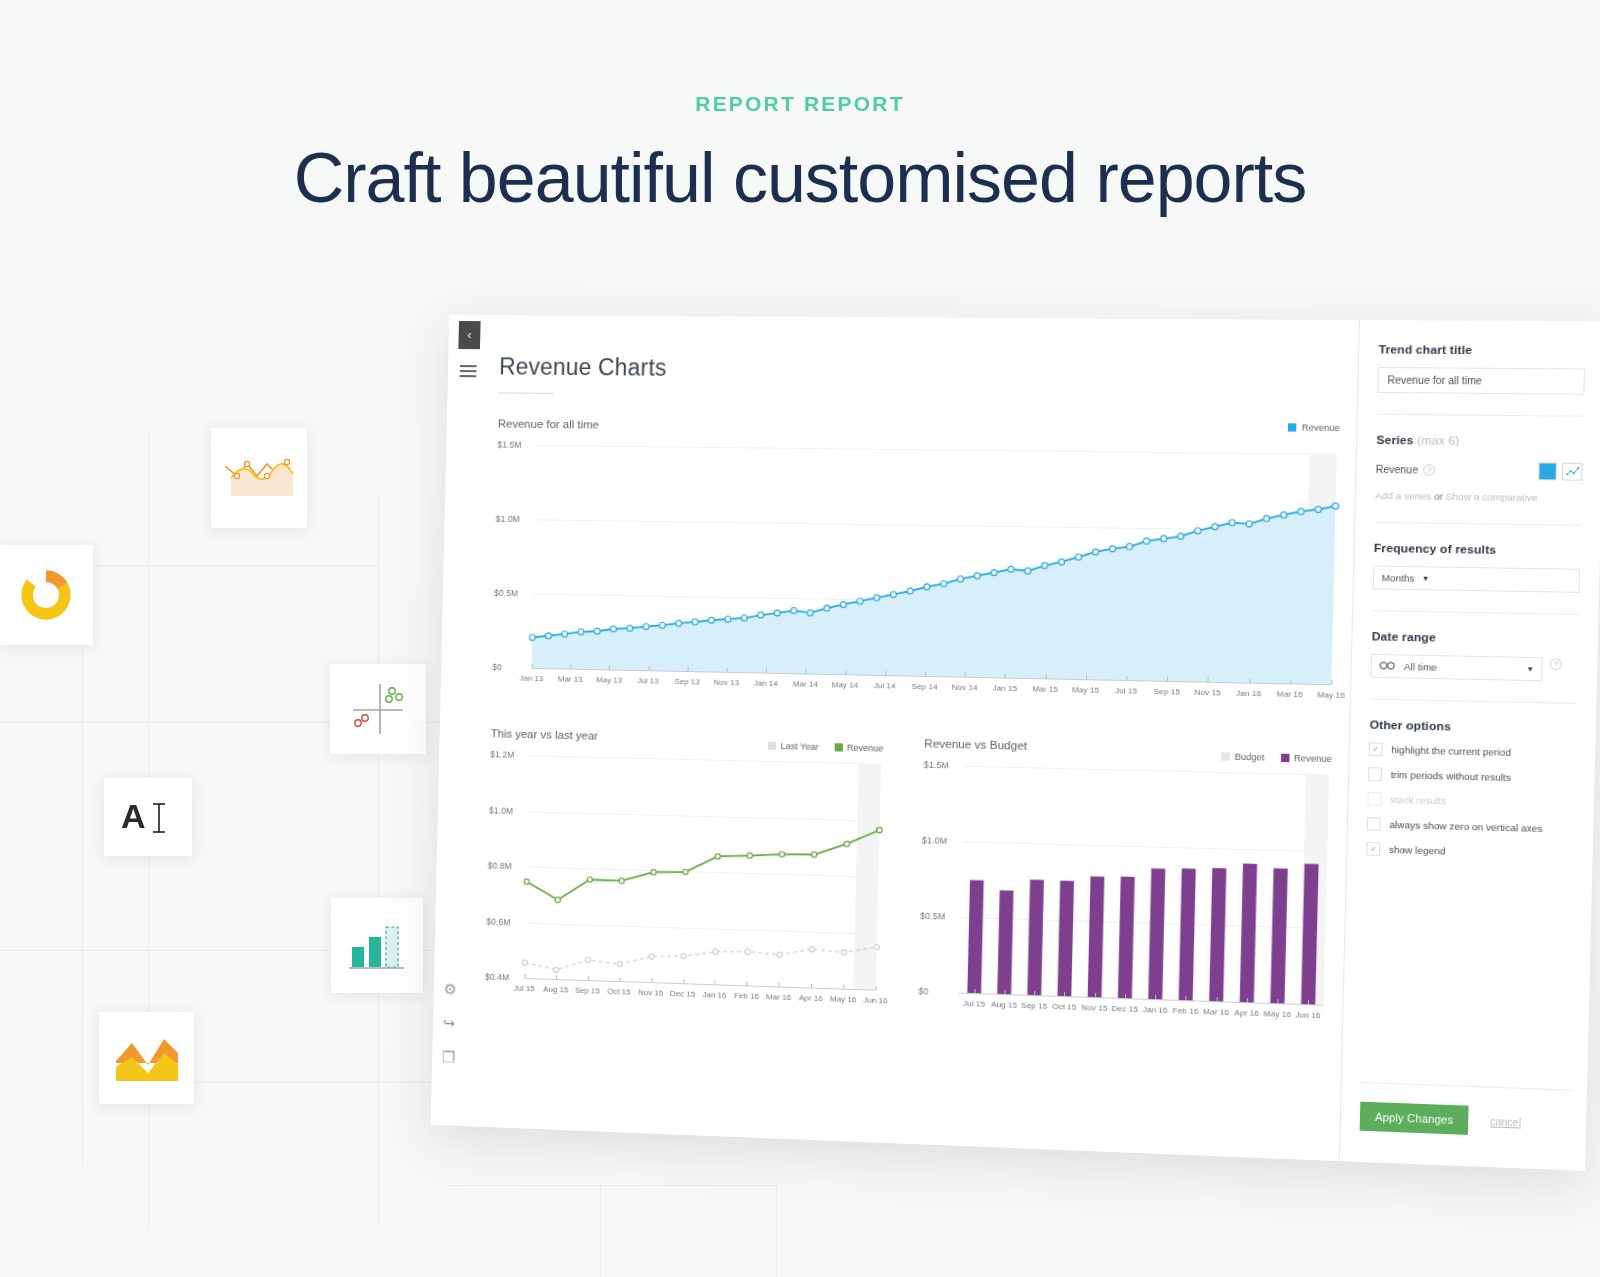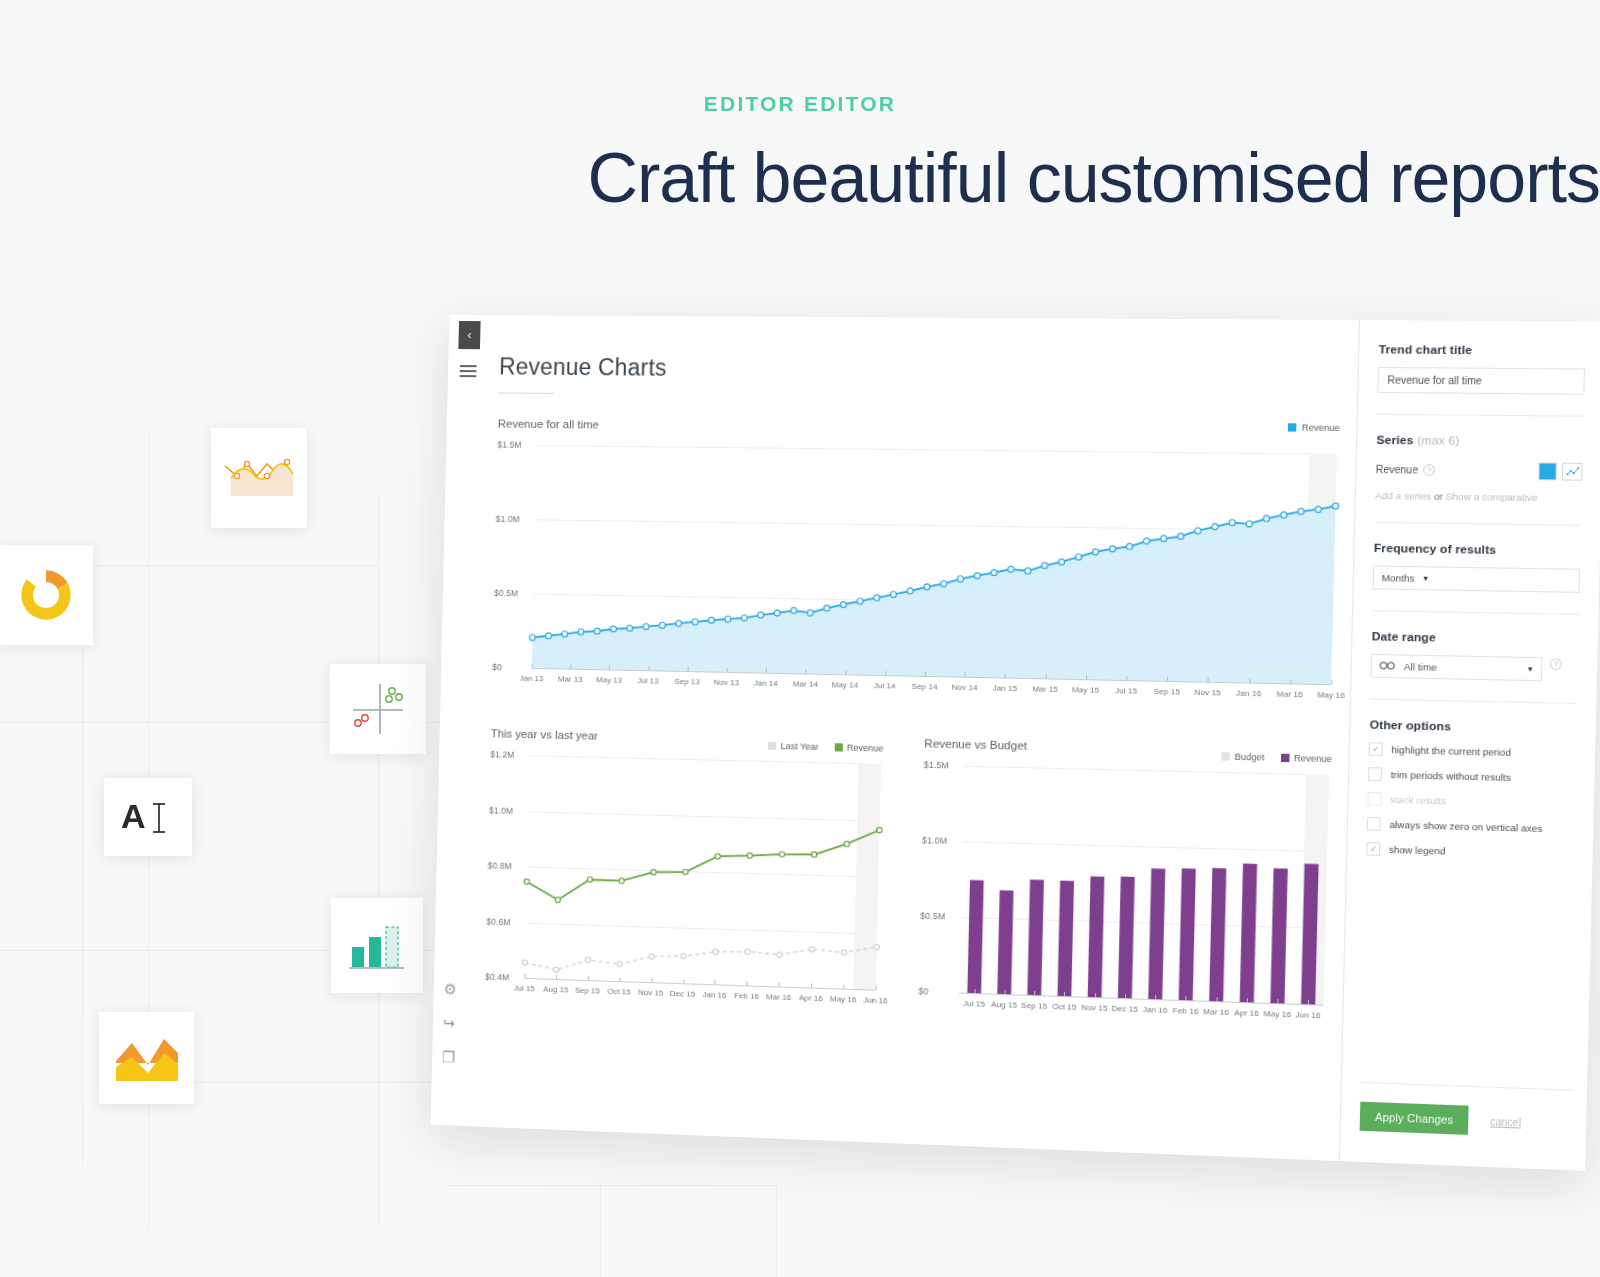--- a/index.html
+++ b/index.html
@@ -14,21 +14,20 @@
   .hero{position:absolute;top:0;left:0;width:1600px;height:250px;text-align:center;}
   .eyebrow{
     margin:0;padding-top:92px;
     font-size:21px;font-weight:bold;letter-spacing:2.2px;
     color:#4ecfa0;
   }
   .headline{
     margin:0;padding-top:22px;
     font-size:70px;font-weight:400;letter-spacing:-1px;
     color:#1d2e4e;
-    text-align:right;
   }
 
   
   .bg-grid{position:absolute;inset:0;pointer-events:none;}
   .bg-grid span{position:absolute;background:#ececec;}
 
   
   .icon-card{
     position:absolute;background:#fff;
     box-shadow:0 2px 14px rgba(40,50,70,.10);
@@ -136,21 +135,21 @@
   .btn-apply{
     display:inline-block;background:#5cae5c;color:#fff;
     font-size:10.5px;padding:8px 14px;letter-spacing:.2px;
   }
   .btn-cancel{font-size:10px;color:#b6bbbf;margin-left:16px;text-decoration:underline;}
 </style>
 </head>
 <body>
 
 <div class="hero">
-  <div class="eyebrow">EDITOR EDITOR</div>
+  <div class="eyebrow">REPORT REPORT</div>
   <div class="headline">Craft beautiful customised reports</div>
 </div>
 
 <div class="bg-grid">
   <span style="left:82px;top:545px;width:1px;height:620px;"></span>
   <span style="left:148px;top:430px;width:1px;height:800px;"></span>
   <span style="left:378px;top:495px;width:1px;height:730px;"></span>
   <span style="left:0px;top:565px;width:378px;height:1px;"></span>
   <span style="left:0px;top:722px;width:440px;height:1px;"></span>
   <span style="left:0px;top:950px;width:440px;height:1px;"></span>

